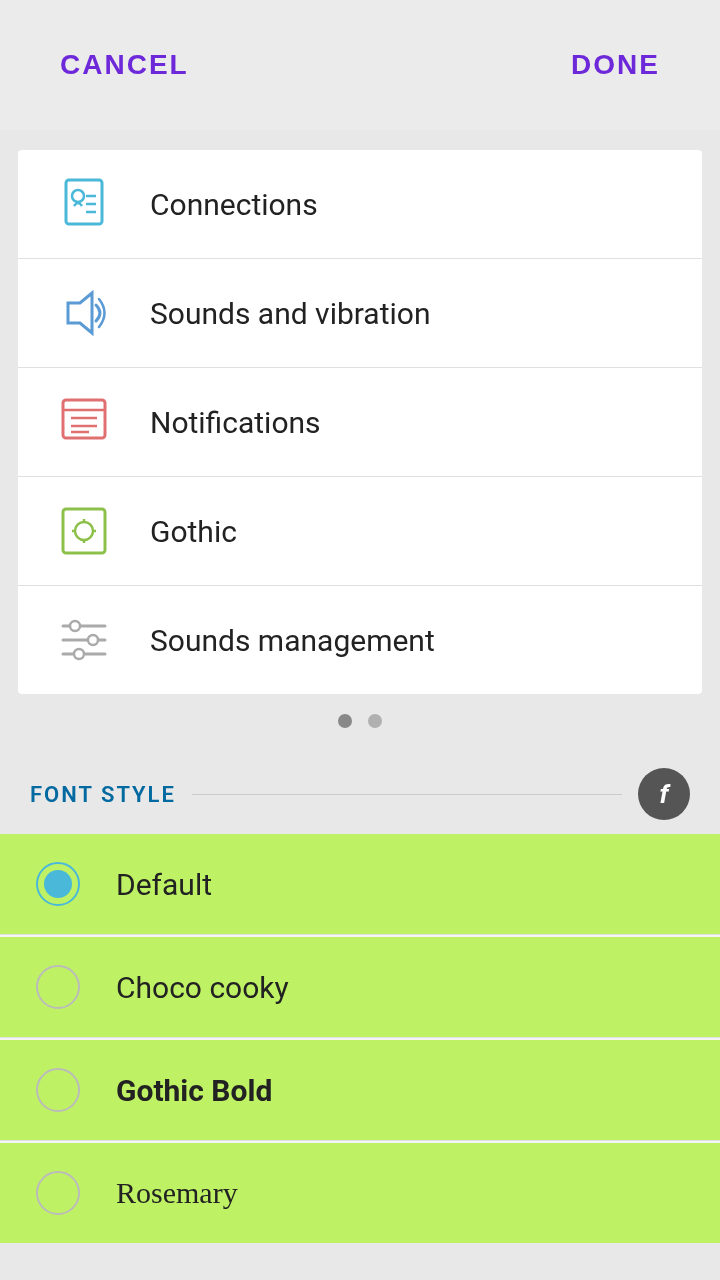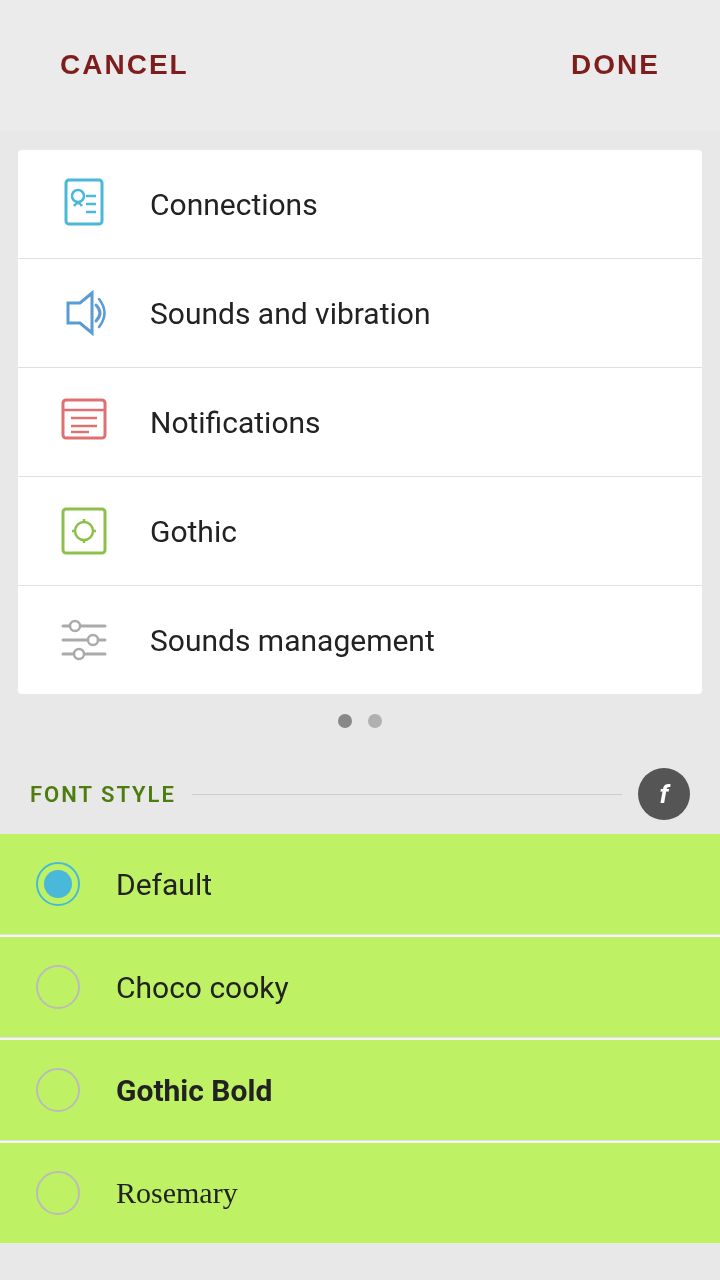--- a/index.html
+++ b/index.html
@@ -19,21 +19,21 @@
       justify-content: space-between;
       align-items: center;
       padding: 0 60px;
       height: 130px;
       background: #ebebeb;
     }
 
     .header-btn {
       font-size: 28px;
       font-weight: 600;
-      color: #7f1d1d;
+      color: #6d28d9;
       letter-spacing: 2px;
       cursor: pointer;
       background: none;
       border: none;
       text-transform: uppercase;
       text-align: center;
     }
 
     
     .card-container {
@@ -93,21 +93,21 @@
     .section-header {
       display: flex;
       align-items: center;
       padding: 20px 30px 14px;
       gap: 16px;
     }
 
     .section-label {
       font-size: 22px;
       font-weight: 600;
-      color: #4d7c0f;
+      color: #0369a1;
       letter-spacing: 2px;
       white-space: nowrap;
       text-transform: uppercase;
     }
 
     .section-divider {
       flex: 1;
       height: 1px;
       background: #ccc;
     }

